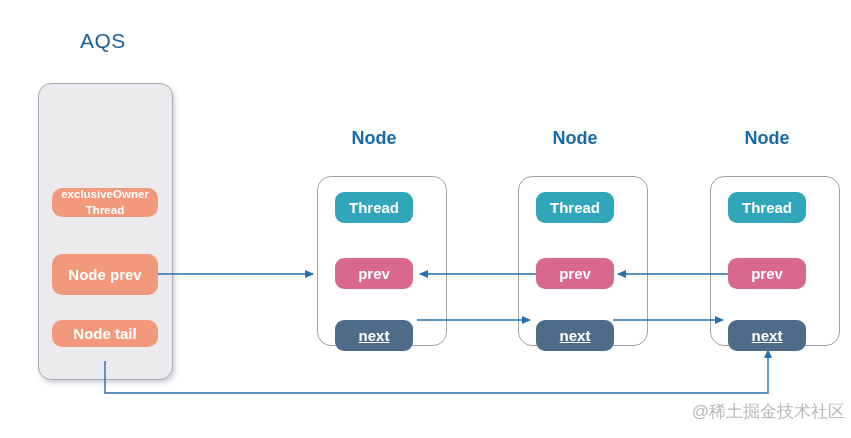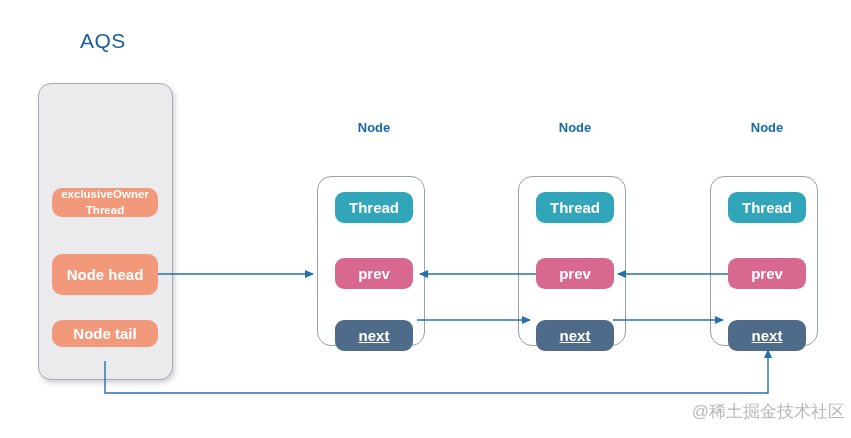--- a/index.html
+++ b/index.html
@@ -21,25 +21,25 @@
   }
   .field{
     position:absolute;left:52px;width:106px;
     background:var(--field-orange);
     border-radius:10px;color:var(--label-white);
     font-weight:bold;display:flex;align-items:center;justify-content:center;
     text-align:center;font-size:15px;box-sizing:border-box;
   }
   .field.small{font-size:11.5px;line-height:1.35;padding:0 6px;}
   .node-title{
-    position:absolute;top:120px;width:114px;text-align:center;
-    font-size:13px;font-weight:bold;color:var(--node-title-blue);
+    position:absolute;top:128px;width:114px;text-align:center;
+    font-size:18px;font-weight:bold;color:var(--node-title-blue);
   }
   .node-box{
-    position:absolute;top:176px;width:108px;height:170px;
+    position:absolute;top:176px;width:130px;height:170px;
     background:#fff;border:1.5px solid var(--node-border);
     border-radius:14px;box-sizing:border-box;
   }
   .slot{
     position:absolute;left:17px;width:78px;height:31px;
     border-radius:9px;color:var(--label-white);font-weight:bold;font-size:15px;
     display:flex;align-items:center;justify-content:center;
   }
   .slot.thread{top:15px;background:var(--thread-teal);}
   .slot.prev{top:81px;background:var(--prev-pink);}
@@ -55,21 +55,21 @@
 </style>
 </head>
 <body>
 
 <div class="canvas">
 
   <div class="aqs-title">AQS</div>
 
   <div class="aqs-panel"></div>
   <div class="field small" style="top:188px;height:29px;">exclusiveOwner Thread</div>
-  <div class="field" style="top:254px;height:41px;">Node head</div>
+  <div class="field" style="top:254px;height:41px;">Node prev</div>
   <div class="field" style="top:320px;height:27px;">Node tail</div>
 
   <div class="node-title" style="left:317px;">Node</div>
   <div class="node-title" style="left:518px;">Node</div>
   <div class="node-title" style="left:710px;">Node</div>
 
   <div class="node-box" style="left:317px;">
     <div class="slot thread">Thread</div>
     <div class="slot prev">prev</div>
     <div class="slot next">next</div>

